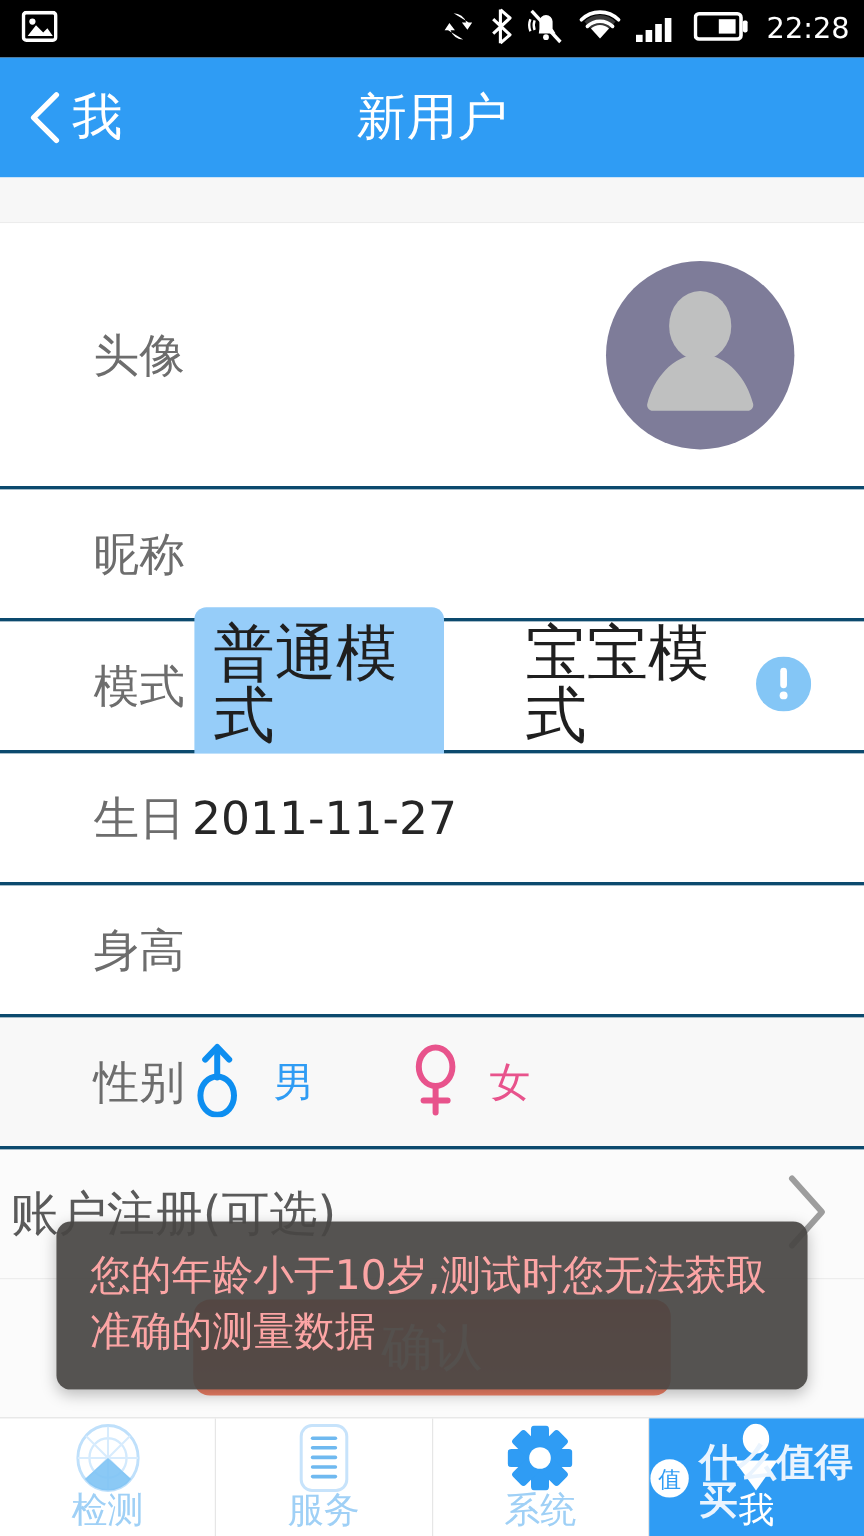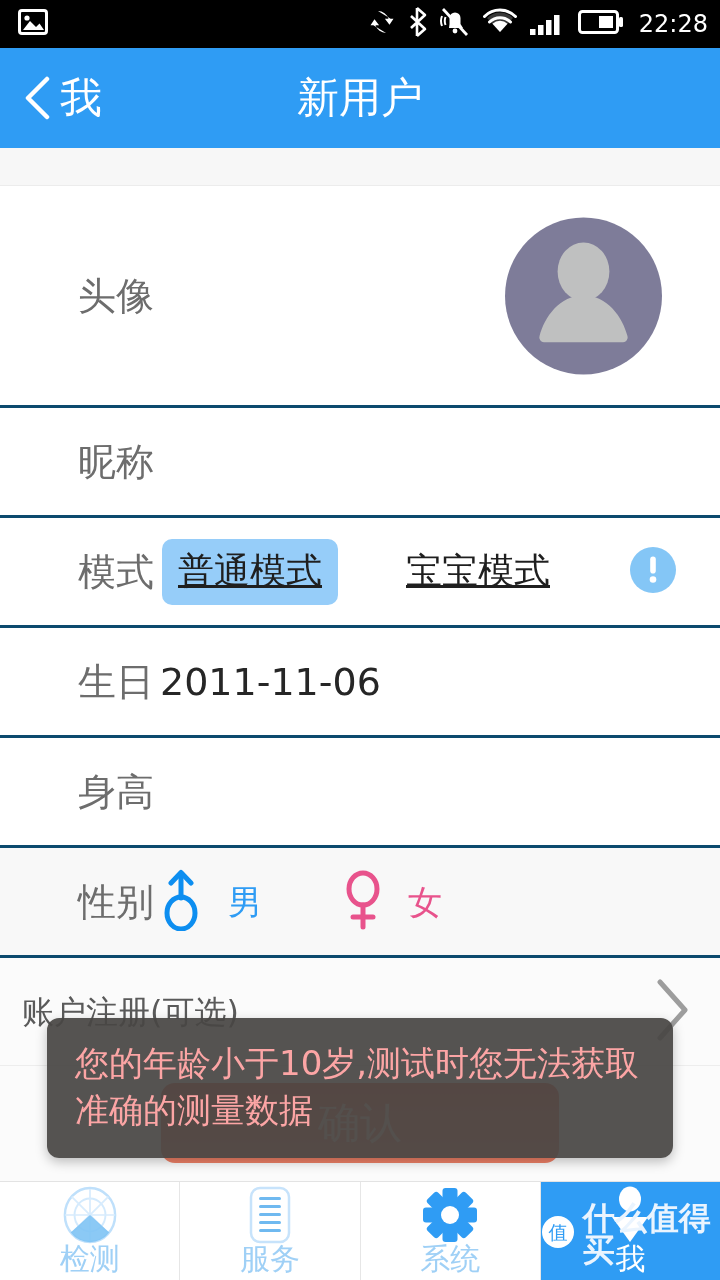--- a/index.html
+++ b/index.html
@@ -59,37 +59,37 @@
     display:flex; align-items:flex-end; justify-content:center; overflow:hidden;
   }
   .r-nick{ height:110px; }
   .r-mode{ height:110px; }
   .r-birth{ height:110px; }
   .r-height{ height:110px; }
   .r-gender{ height:110px; }
 
   .mode-opts{ display:flex; align-items:center; flex:1; }
   .mode-chip{
-    font-size:36px; line-height:1; color:#1f1f1f; padding:14px 16px 16px;
-    border-radius:10px; margin-left:2px;text-decoration:underline;
+    font-size:51px; line-height:1; color:#1f1f1f; padding:14px 16px 16px;
+    border-radius:10px; margin-left:2px;
   }
   .mode-chip.sel{ background:#96cdf9; }
   .mode-chip.unsel{ margin-left:52px; }
   .mode-info{ margin-left:auto; margin-right:44px; }
 
   .gender-opt{ display:flex; align-items:center; }
   .g-male-label{ color:#2f9cf4; font-size:34px; line-height:1; margin-left:22px;}
   .g-female-label{ color:#e8538c; font-size:34px; line-height:1; margin-left:22px;}
   .g-spacer{ width:78px; }
 
   .r-account{
     height:108px; background:#fbfbfb; border-bottom:1px solid #ededed;
     display:flex; align-items:center; position:relative;
   }
-  .account-label{ padding-left:22px; color:#5a5a5a; font-size:32px; line-height:1;}
+  .account-label{ padding-left:9px; color:#5a5a5a; font-size:40px; line-height:1;}
   .account-chev{ position:absolute; right:26px; top:50%; transform:translateY(-50%);}
 
   
   .confirm{
     position:absolute; left:161px; top:1083px; width:398px; height:80px;
     border-radius:14px;
     background:linear-gradient(180deg,#e8553f 0%,#ef6b52 32%,#f08268 100%);
     display:flex; align-items:center; justify-content:center;
     color:#f1cfc8; font-size:42px; line-height:1;
   }
@@ -233,21 +233,21 @@
               <circle cx="23" cy="23" r="23" fill="#84c6f6"></circle>
               <rect x="20.2" y="9.5" width="5.6" height="17" rx="2.8" fill="#fff"></rect>
               <circle cx="23" cy="32.5" r="3.3" fill="#fff"></circle>
             </svg>
         </div>
       </div>
     </div>
 
     <div class="row r-birth">
       <div class="row-label">生日</div>
-      <div class="row-value">2011-11-06</div>
+      <div class="row-value">2011-11-27</div>
     </div>
 
     <div class="row r-height">
       <div class="row-label">身高</div>
       <div class="row-value"></div>
     </div>
 
     <div class="row r-gender shaded">
       <div class="row-label">性别</div>
       <div class="gender-opt">

